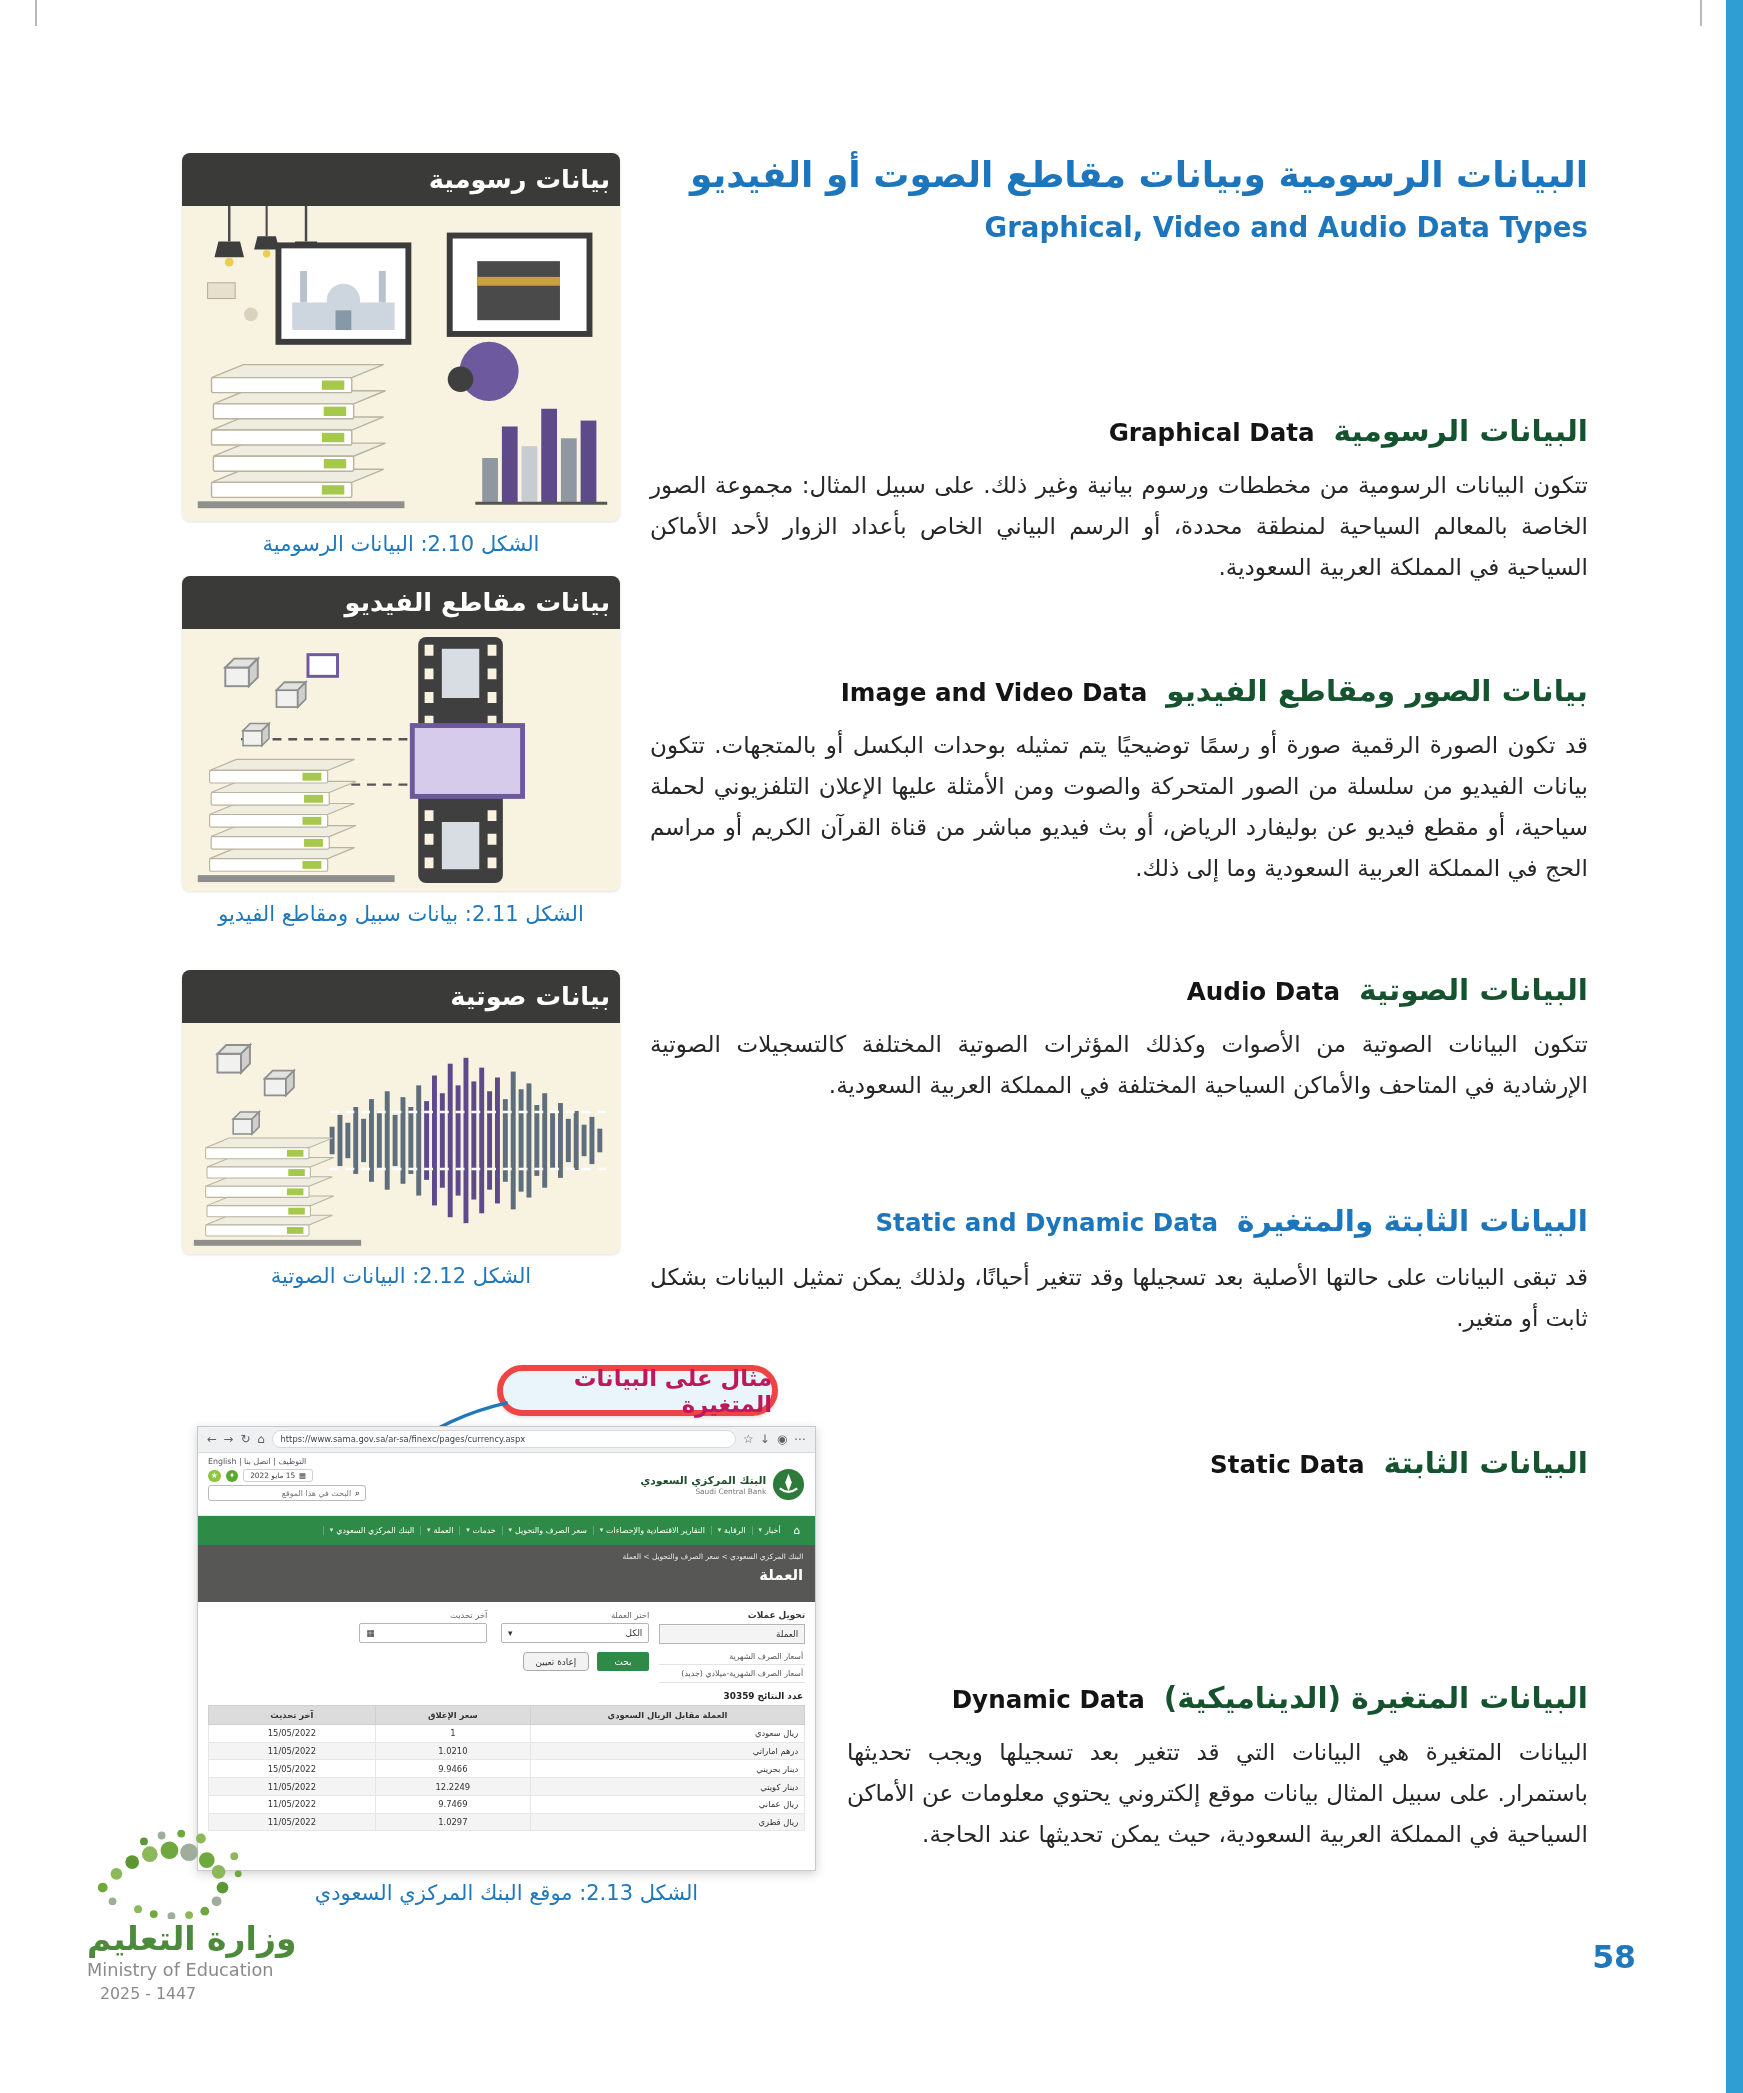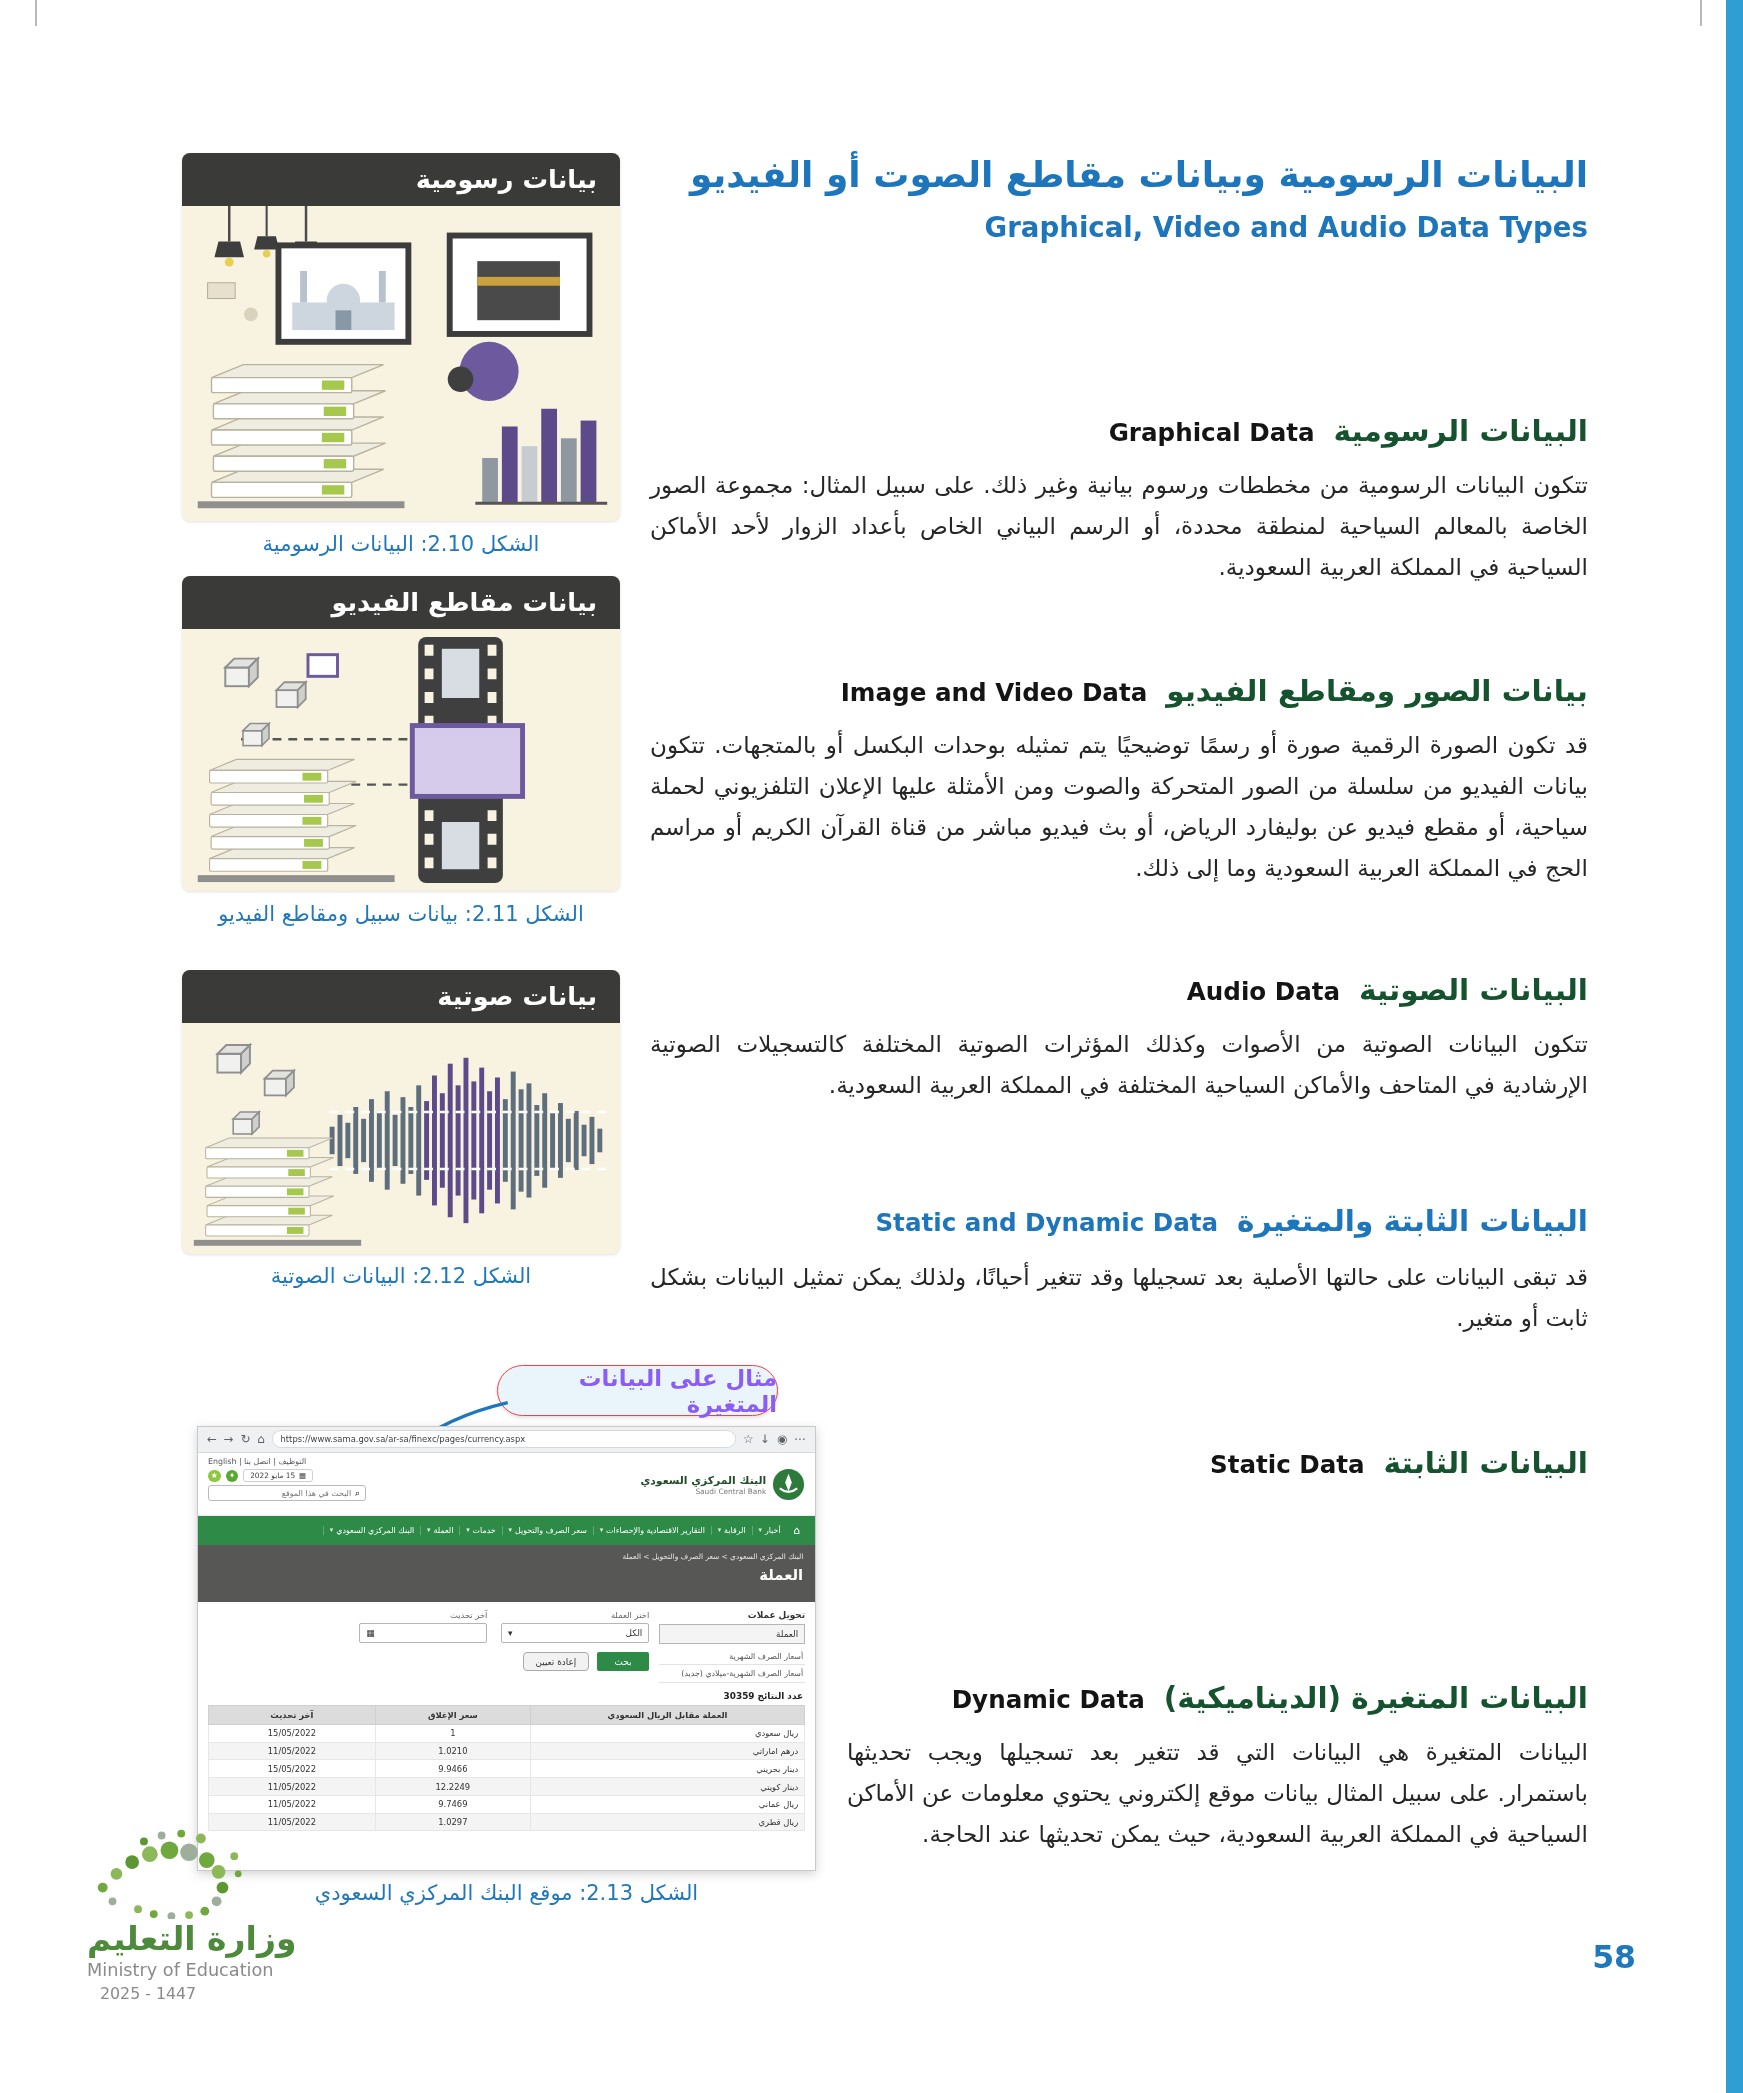--- a/index.html
+++ b/index.html
@@ -16,27 +16,27 @@
   .main-title { font-size:36px; font-weight:bold; color:#1d76bb; direction:rtl; text-align:right; }
   .main-sub { font-size:27.6px; font-weight:bold; color:#1d76bb; direction:rtl; text-align:right; }
   .body-text { font-size:23px; color:#262626; line-height:1.78; direction:rtl; text-align:justify; text-align-last:right; }
   .sec-head { direction:rtl; text-align:right; white-space:nowrap; }
   .sec-ar { font-size:29.6px; font-weight:bold; color:#14532d; }
   .sec-en { font-size:24.6px; font-weight:bold; color:#141414; margin-right:13.8px; }
   .blue .sec-ar, .blue .sec-en { color:#1d76bb; }
 
   
   .fig-card { position:absolute; width:438px; border-radius:7.9px; overflow:hidden; background:#f8f2e0; box-shadow:0 1px 3px rgba(0,0,0,.12); }
-  .fig-head { height:53px; background:#3a3a39; color:#ffffff; font-size:25.6px; font-weight:bold; direction:rtl; text-align:right; line-height:53px; padding:0 23px; }
+  .fig-head { height:53px; background:#3a3a39; color:#ffffff; font-size:25.6px; font-weight:bold; direction:rtl; text-align:right; line-height:53px; padding:0 10px; }
   .fig-body { position:relative; }
   .fig-caption { position:absolute; font-size:21px; color:#2078bc; direction:rtl; text-align:center; }
 
   
-  .callout { position:absolute; left:497px; top:1365px; width:281px; height:51px; border:1px solid #ef4444;
-             border-radius:27.6px; background:#eaf4fb; color:#8b5cf6; font-weight:bold; font-size:22.7px;
+  .callout { position:absolute; left:497px; top:1365px; width:281px; height:51px; border:6px solid #ef4444;
+             border-radius:27.6px; background:#eaf4fb; color:#be185d; font-weight:bold; font-size:22.7px;
              display:flex; align-items:center; justify-content:center; direction:rtl; box-shadow:0 2px 3.9px rgba(0,0,0,.12); }
 
   
   .shot { position:absolute; left:197px; top:1426px; width:619px; height:445px; background:#fff;
           border:1px solid #c9c9c9; box-shadow:0 3px 9.9px rgba(0,0,0,.18); overflow:hidden; font-size:8.9px; }
   .s-chrome { height:25.6px; background:#eef0f2; border-bottom:1px solid #d7dadd; display:flex; align-items:center; gap:6.9px; padding:0 8.9px; color:#5d6166; font-size:11.8px; }
   .s-url { flex:1; height:17.7px; background:#fff; border:1px solid #d7dadd; border-radius:8.9px; display:flex; align-items:center; padding:0 7.9px; font-size:8.4px; color:#3c4043; direction:ltr; overflow:hidden; white-space:nowrap; }
   .s-header { height:63px; display:flex; justify-content:space-between; direction:rtl; padding:4.9px 9.9px 3px; border-bottom:1px solid #ececec; background:#fff; }
   .s-logo { display:flex; gap:5.9px; align-items:center; }
   .s-logo-ar { font-size:10.8px; font-weight:bold; color:#1f4d2a; }

